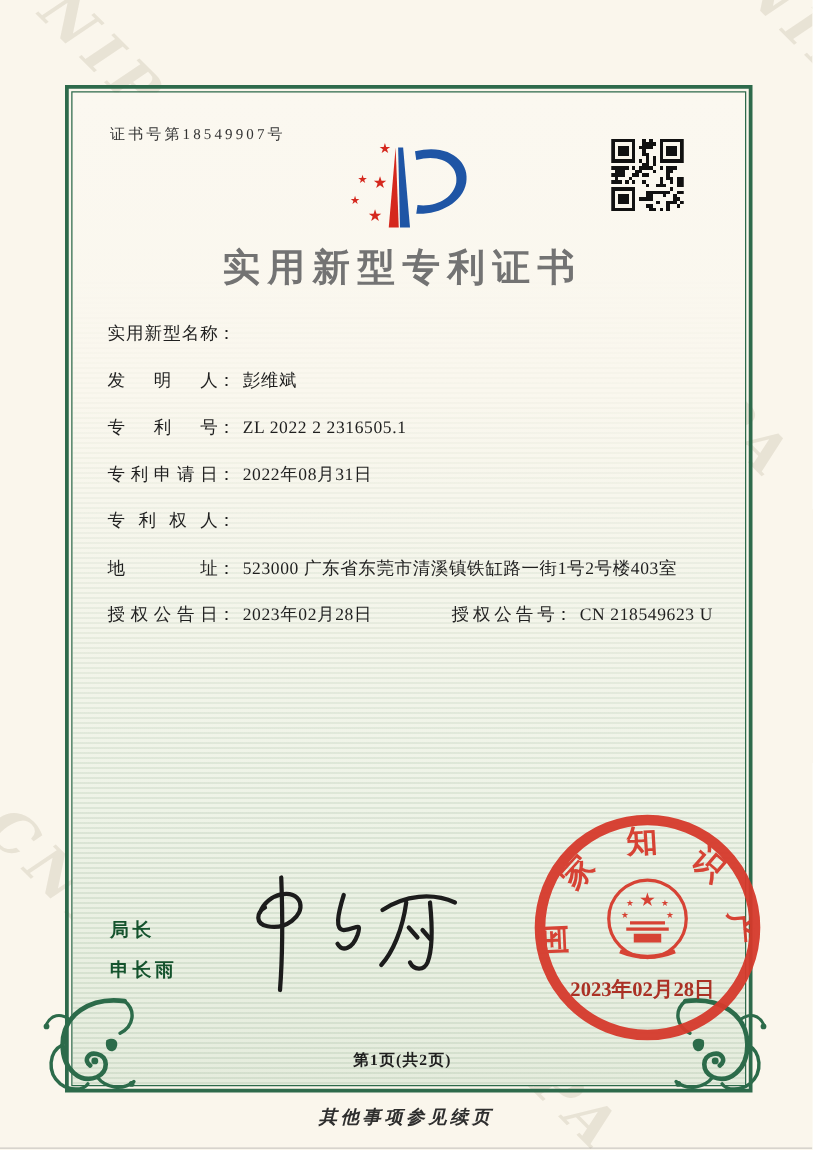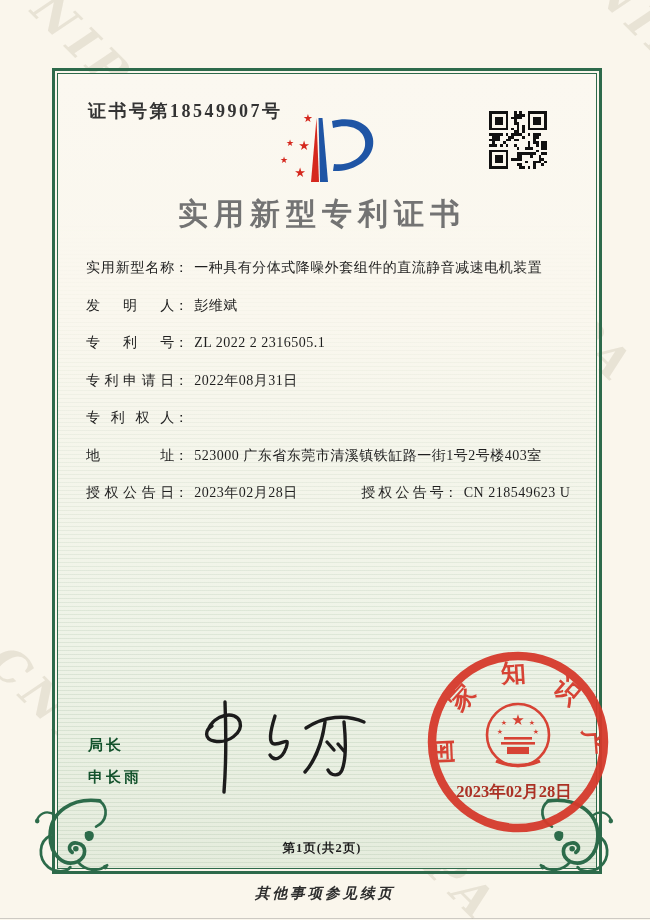--- a/index.html
+++ b/index.html
@@ -12,21 +12,21 @@
   
   .frame{position:absolute;left:52px;top:68px;width:540px;height:796px;
          border:3px solid #2d6a4b;padding:2px;}
   .frame-inner{position:relative;width:100%;height:100%;border:1px solid #2d6a4b;box-sizing:border-box;
          background:linear-gradient(180deg,#fbf8f0 0%,#faf7ee 30%,#eef3e7 72%,#e5ecdd 100%);}
   .frame-inner::after{content:"";position:absolute;inset:0;
          background:repeating-linear-gradient(180deg,rgba(96,138,100,0.13) 0 1px,transparent 1px 4px);
          -webkit-mask-image:linear-gradient(180deg,transparent 18%,#000 75%);
          mask-image:linear-gradient(180deg,transparent 18%,#000 75%);}
   
-  .cert-no{position:absolute;left:88px;top:99px;font-size:18px;letter-spacing:2.5px;color:#333;font-weight:700;}
+  .cert-no{position:absolute;left:88px;top:99px;font-size:12px;letter-spacing:2.5px;color:#333;font-weight:400;}
   .logo{position:absolute;left:272px;top:108px;}
   .qr{position:absolute;left:489px;top:111px;width:58px;height:58px;}
   .title{position:absolute;left:52px;top:194px;width:540px;text-align:center;
          font-size:30px;font-weight:bold;letter-spacing:6px;color:#737373;}
   
   .fields{position:absolute;left:86px;top:258px;width:492px;font-size:14px;font-weight:400;}
   .frow{display:flex;margin-bottom:17.5px;line-height:20px;white-space:nowrap;}
   .flabel{display:inline-block;width:6.3em;text-align:justify;text-align-last:justify;flex:none;}
   .flabel.short{width:5.9em;}
   .fsep{flex:none;padding-right:6px;}
@@ -231,21 +231,20 @@
       <rect x="1" y="15" width="5" height="5" fill="#faf6ec"></rect>
       <rect x="2" y="16" width="3" height="3" fill="#111"></rect>
     </svg>
 
   <div class="title">实用新型专利证书</div>
 
   <div class="fields">
     <div class="frow">
       <span class="flabel">实用新型名称</span>
       <span class="fsep">：</span>
-      <span class="fval">一种具有分体式降噪外套组件的直流静音减速电机装置</span>
     </div>
     <div class="frow">
       <span class="flabel">发明人</span>
       <span class="fsep">：</span>
       <span class="fval">彭维斌</span>
     </div>
     <div class="frow">
       <span class="flabel">专利号</span>
       <span class="fsep">：</span>
       <span class="fval">ZL 2022 2 2316505.1</span>

